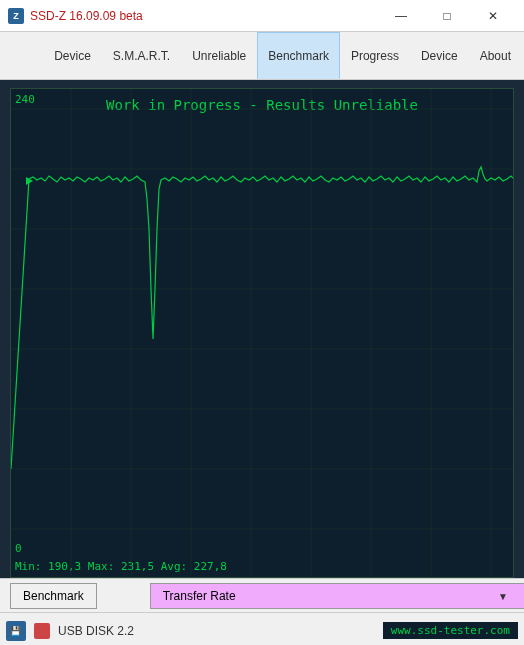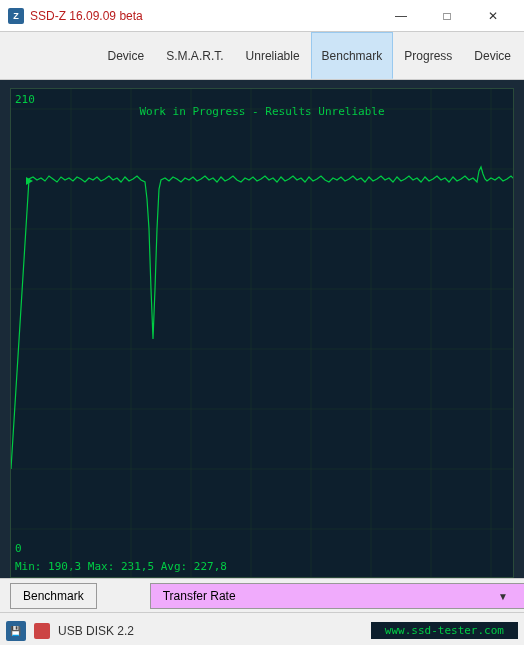--- a/index.html
+++ b/index.html
@@ -107,25 +107,25 @@
       position: absolute;
       bottom: 22px;
       left: 4px;
       color: #00cc44;
       font-size: 11px;
       font-family: monospace;
     }
 
     .chart-title {
       position: absolute;
-      top: 16px;
+      top: 8px;
       left: 50%;
       transform: translateX(-50%);
       color: #00cc44;
-      font-size: 11px;
+      font-size: 14px;
       font-family: monospace;
       white-space: nowrap;
       text-align: right;
     }
 
     .chart-stats {
       position: absolute;
       bottom: 4px;
       left: 4px;
       color: #00cc44;
@@ -208,21 +208,21 @@
     }
     .disk-name {
       font-size: 12px;
       color: #333;
     }
     .website-text {
       font-size: 11px;
       color: #1a6496;
       font-family: monospace;
       background: #0d1f2d;
-      padding: 2px 14px;
+      padding: 2px 8px;
       color: #00cc44;
     }
   </style>
 </head>
 <body>
 
 <div class="title-bar">
   <div class="title-bar-left">
     <div class="title-icon">
       <span>Z</span>
@@ -236,26 +236,27 @@
   </div>
 </div>
 
 <div class="menu-bar">
   <div class="menu-item">Device</div>
   <div class="menu-item">S.M.A.R.T.</div>
   <div class="menu-item">Unreliable</div>
   <div class="menu-item active">Benchmark</div>
   <div class="menu-item">Progress</div>
   <div class="menu-item">Device</div>
+  <div class="menu-item">About</div>
 </div>
 
 <div class="main-content" style="background:#1a2a38; padding: 4px 0 0 0;">
 
   <div class="chart-container">
-    <span class="chart-label-240">210</span>
+    <span class="chart-label-240">240</span>
     <span class="chart-title">Work in Progress - Results Unreliable</span>
     <span class="chart-label-0">0</span>
     <span class="chart-stats">Min: 190,3  Max: 231,5  Avg: 227,8</span>
 
     <svg width="504" height="490" style="position:absolute;top:0;left:0;">
 
       <line x1="0" y1="20" x2="504" y2="20" stroke="#1e3a2a" stroke-width="0.5"></line>
       <line x1="0" y1="80" x2="504" y2="80" stroke="#1e3a2a" stroke-width="0.5"></line>
       <line x1="0" y1="140" x2="504" y2="140" stroke="#1e3a2a" stroke-width="0.5"></line>
       <line x1="0" y1="200" x2="504" y2="200" stroke="#1e3a2a" stroke-width="0.5"></line>

